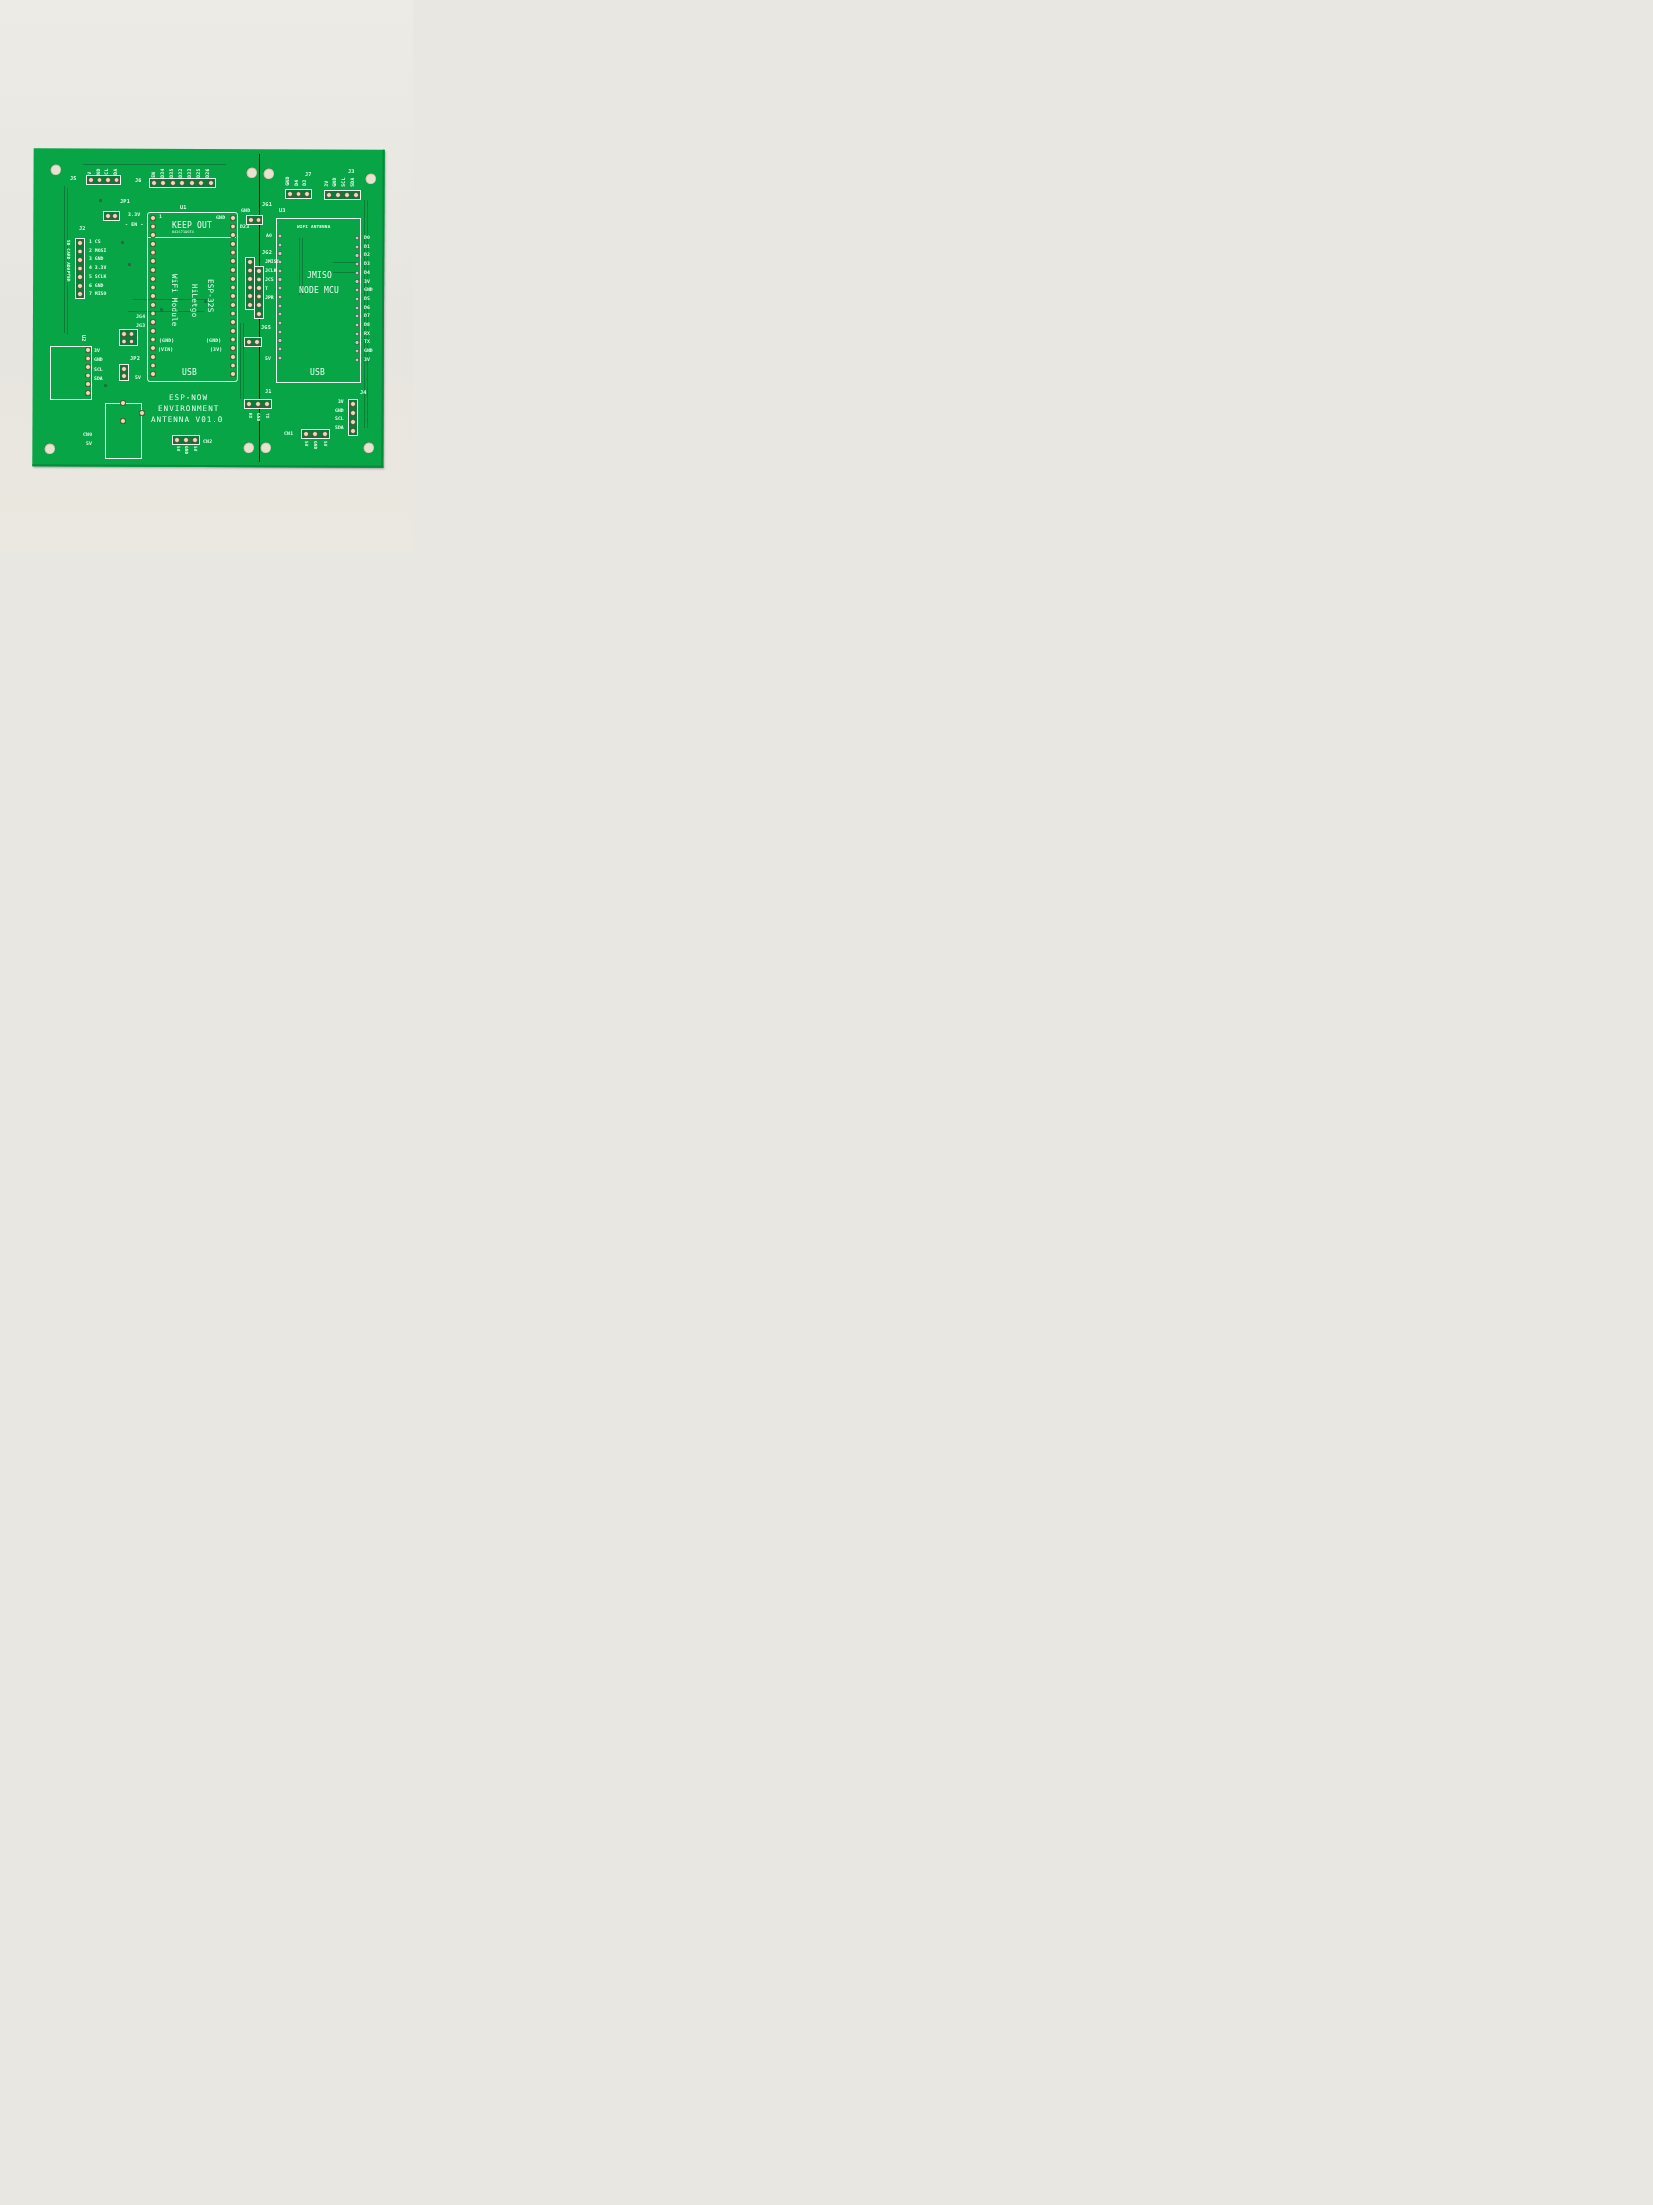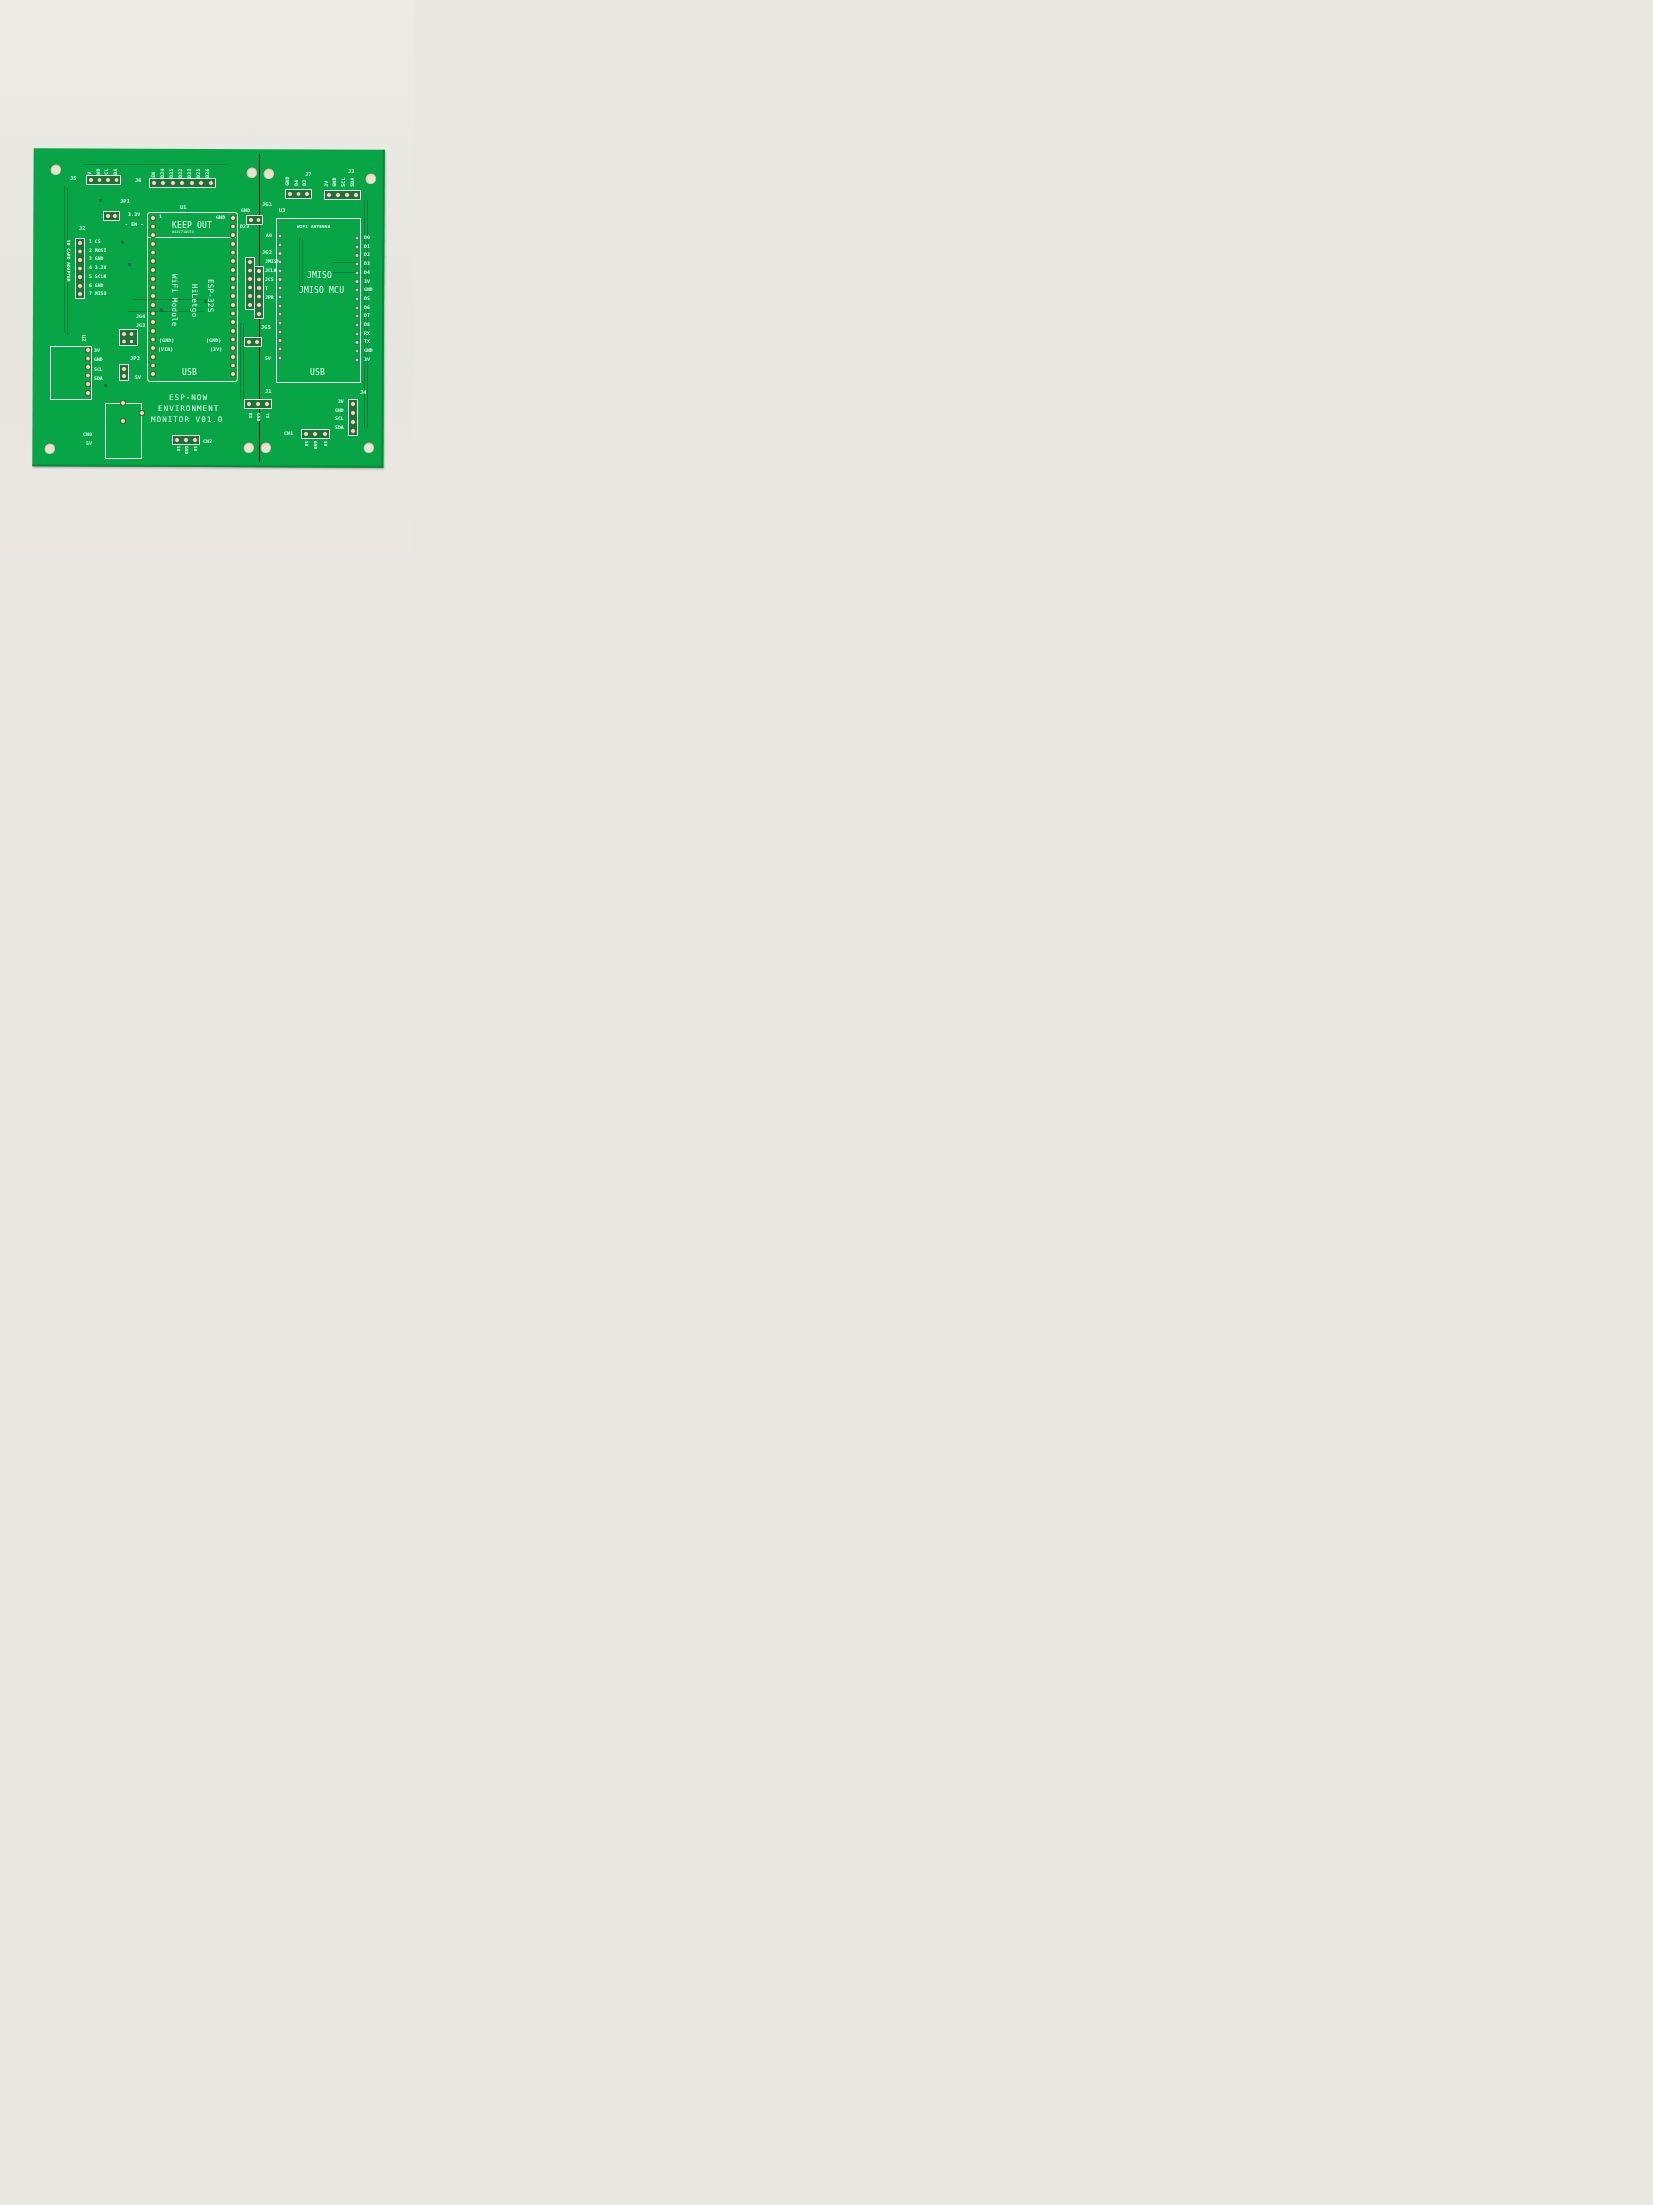--- a/index.html
+++ b/index.html
@@ -218,21 +218,21 @@
 <div class="via" style="left:104px;top:384px;"></div>
 <div class="box" style="left:105px;top:403px;width:37px;height:56px;"></div>
 <div class="pad" style="left:120px;top:400px;"></div>
 <div class="pad" style="left:139px;top:410px;"></div>
 <div class="pad" style="left:120px;top:418px;"></div>
 <div class="silk" style="left:83px;top:433px;">CN0</div>
 <div class="silk" style="left:86px;top:442px;">5V</div>
 
 <div class="silk xl" style="left:169px;top:394px;">ESP-NOW</div>
 <div class="silk xl" style="left:158px;top:405px;">ENVIRONMENT</div>
-<div class="silk xl" style="left:151px;top:416px;">MONITOR V01.0</div>
+<div class="silk xl" style="left:151px;top:416px;">ANTENNA V01.0</div>
 
 <div class="header-row" style="left:172px;top:435px;">
   <span class="pad" style="margin-right:2.9px"></span>
     <span class="pad" style="margin-right:2.9px"></span>
     <span class="pad"></span>
 </div>
 <div class="silk" style="left:203px;top:440px;">CN2</div>
 <div class="silk vert90" style="left:180px;top:446px;font-size:4.3px;">5V</div>
 <div class="silk vert90" style="left:188px;top:446px;font-size:4.3px;">GND</div>
 <div class="silk vert90" style="left:197px;top:446px;font-size:4.3px;">5V</div>
@@ -307,21 +307,21 @@
     <span class="pad" style="margin-right:2.9px"></span>
     <span class="pad" style="margin-right:2.9px"></span>
     <span class="pad"></span>
 </div>
 
 <div class="silk" style="left:279px;top:208px;font-size:5.2px;">U3</div>
 <div class="box" style="left:276px;top:218px;width:85px;height:165px;"></div>
 <div class="silk" style="left:297px;top:225px;font-size:4.3px;">WIFI ANTENNA</div>
 <div class="silk" style="left:266px;top:234px;">A0</div>
 <div class="silk lg" style="left:307px;top:272px;">JMISO</div>
-<div class="silk lg" style="left:299px;top:287px;">JMISO MCU</div>
+<div class="silk lg" style="left:299px;top:287px;">NODE MCU</div>
 <div class="pin-col" style="left:278px;top:234px;gap:4.4px;">
   <span class="pad sm"></span>
     <span class="pad sm"></span>
     <span class="pad sm"></span>
     <span class="pad sm"></span>
     <span class="pad sm"></span>
     <span class="pad sm"></span>
     <span class="pad sm"></span>
     <span class="pad sm"></span>
     <span class="pad sm"></span>

